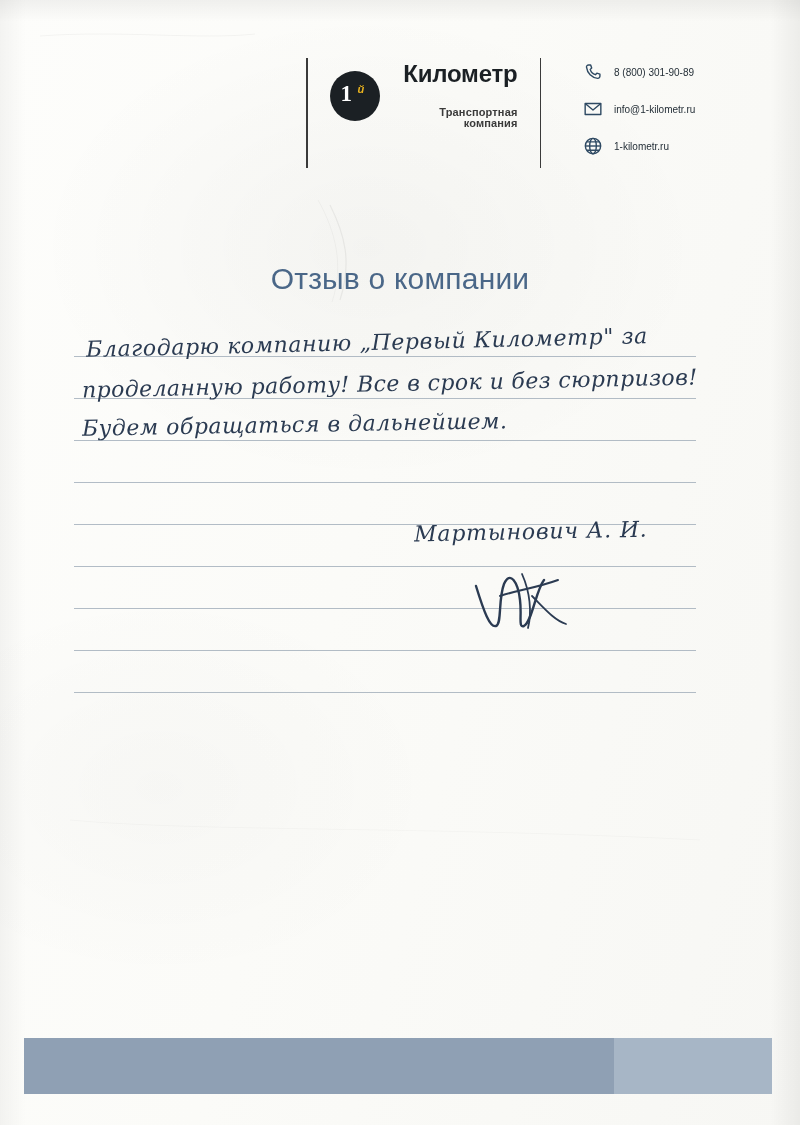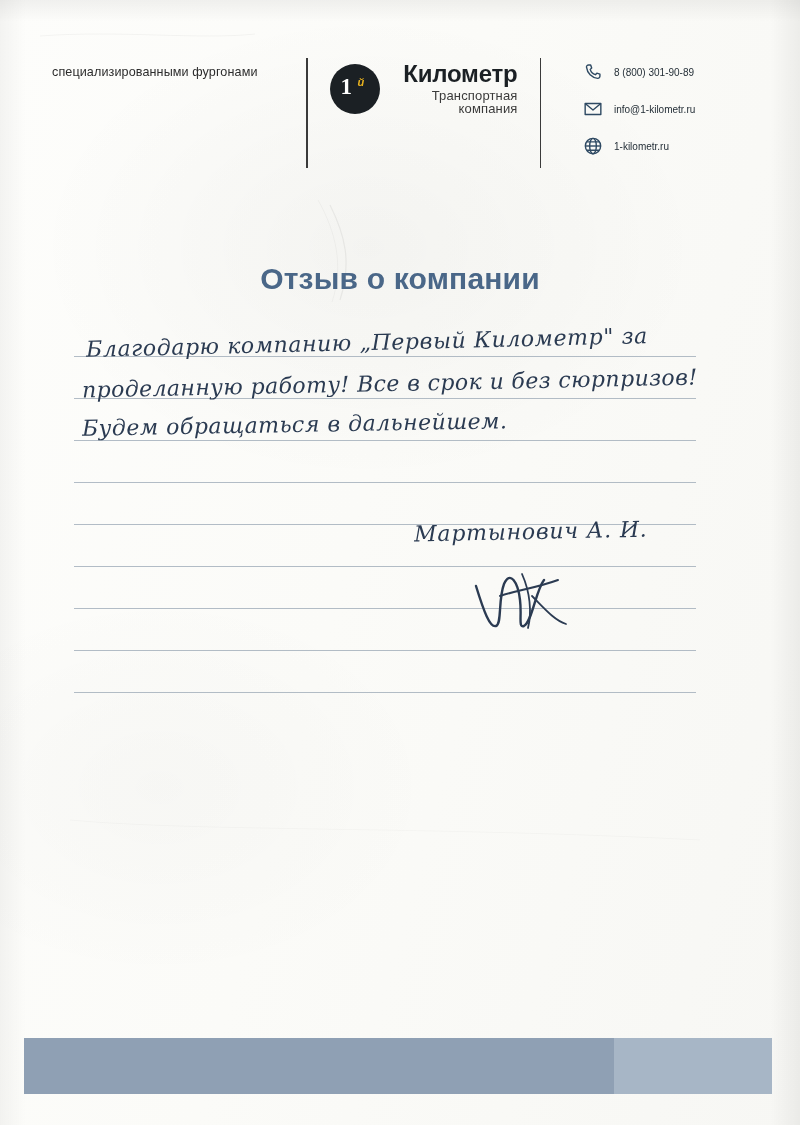--- a/index.html
+++ b/index.html
@@ -99,25 +99,25 @@
     line-height: 1;
     text-align: right;
   }
   .logo-name {
     font-size: 24px;
     font-weight: 700;
     color: #1b2024;
     letter-spacing: -0.2px;
   }
   .logo-sub {
-    font-size: 13px;
-    font-weight: 400;
+    font-size: 11px;
+    font-weight: 700;
     color: #3a3a3a;
     letter-spacing: 0.15px;
-    margin-top: 3px;
+    margin-top: 21px;
   }
   .contacts {
     padding-top: 4px;
     padding-left: 20px;
   }
   .contact-row {
     display: flex;
     align-items: center;
     margin-bottom: 17px;
     font-size: 10px;
@@ -134,21 +134,21 @@
   .contact-icon svg { display: block; }
 
   
   .doc-title {
     position: absolute;
     left: 0;
     right: 0;
     top: 262px;
     text-align: center;
     font-size: 30px;
-    font-weight: 700;
+    font-weight: 400;
     color: #4a6788;
     letter-spacing: 0.2px;
   }
 
   
   .lines {
     position: absolute;
     left: 74px;
     top: 356px;
     width: 622px;
@@ -233,21 +233,20 @@
   <svg class="crease" width="800" height="1125" viewBox="0 0 800 1125">
     <path d="M330 205 C 345 235, 352 262, 340 300" stroke="rgba(0,0,0,0.055)" stroke-width="1.3" fill="none"></path>
     <path d="M318 200 C 336 232, 344 266, 332 302" stroke="rgba(0,0,0,0.035)" stroke-width="1" fill="none"></path>
     <path d="M70 820 C 200 832, 430 826, 700 840" stroke="rgba(0,0,0,0.025)" stroke-width="1" fill="none"></path>
     <path d="M40 36 C 120 30, 200 40, 255 34" stroke="rgba(0,0,0,0.04)" stroke-width="1" fill="none"></path>
   </svg>
 
   <div class="header">
 
     <div class="header-left">
-      <div>специализированными фургонами</div>
     </div>
 
     <div class="vdiv"></div>
 
     <div class="logo-block">
       <div class="logo-badge">
         <span class="one">1</span>
         <span class="ii">й</span>
       </div>
       <div class="logo-text">

